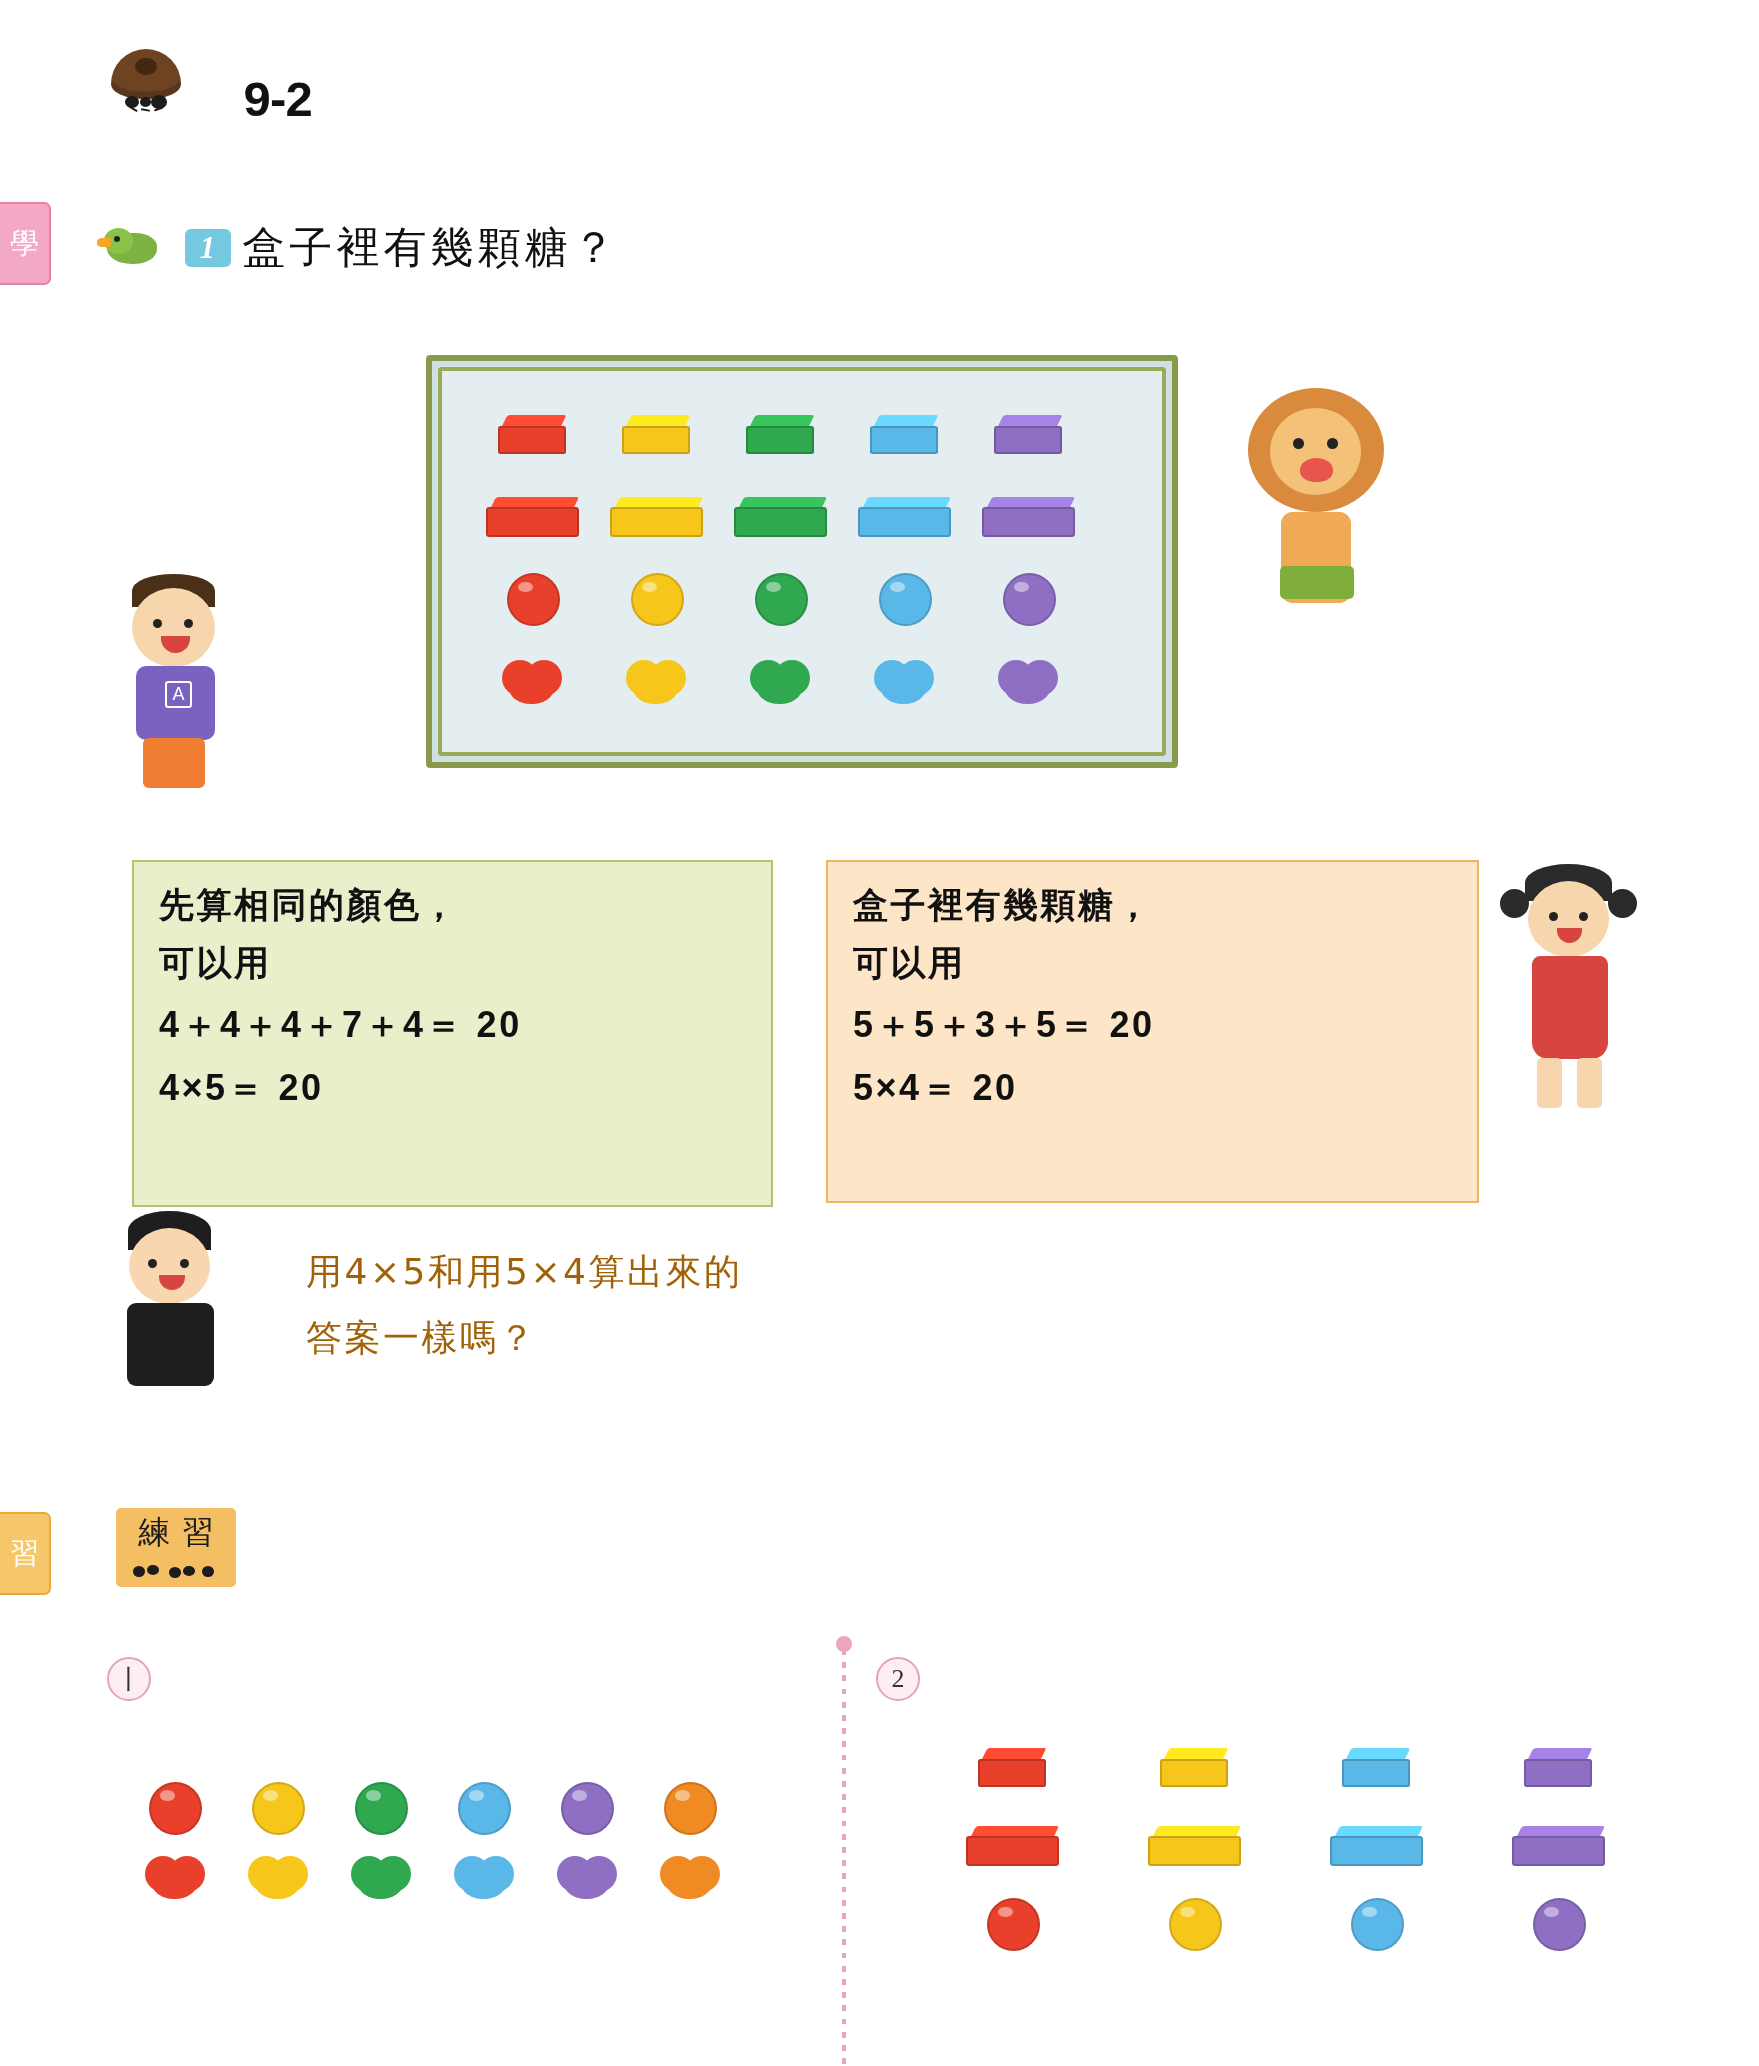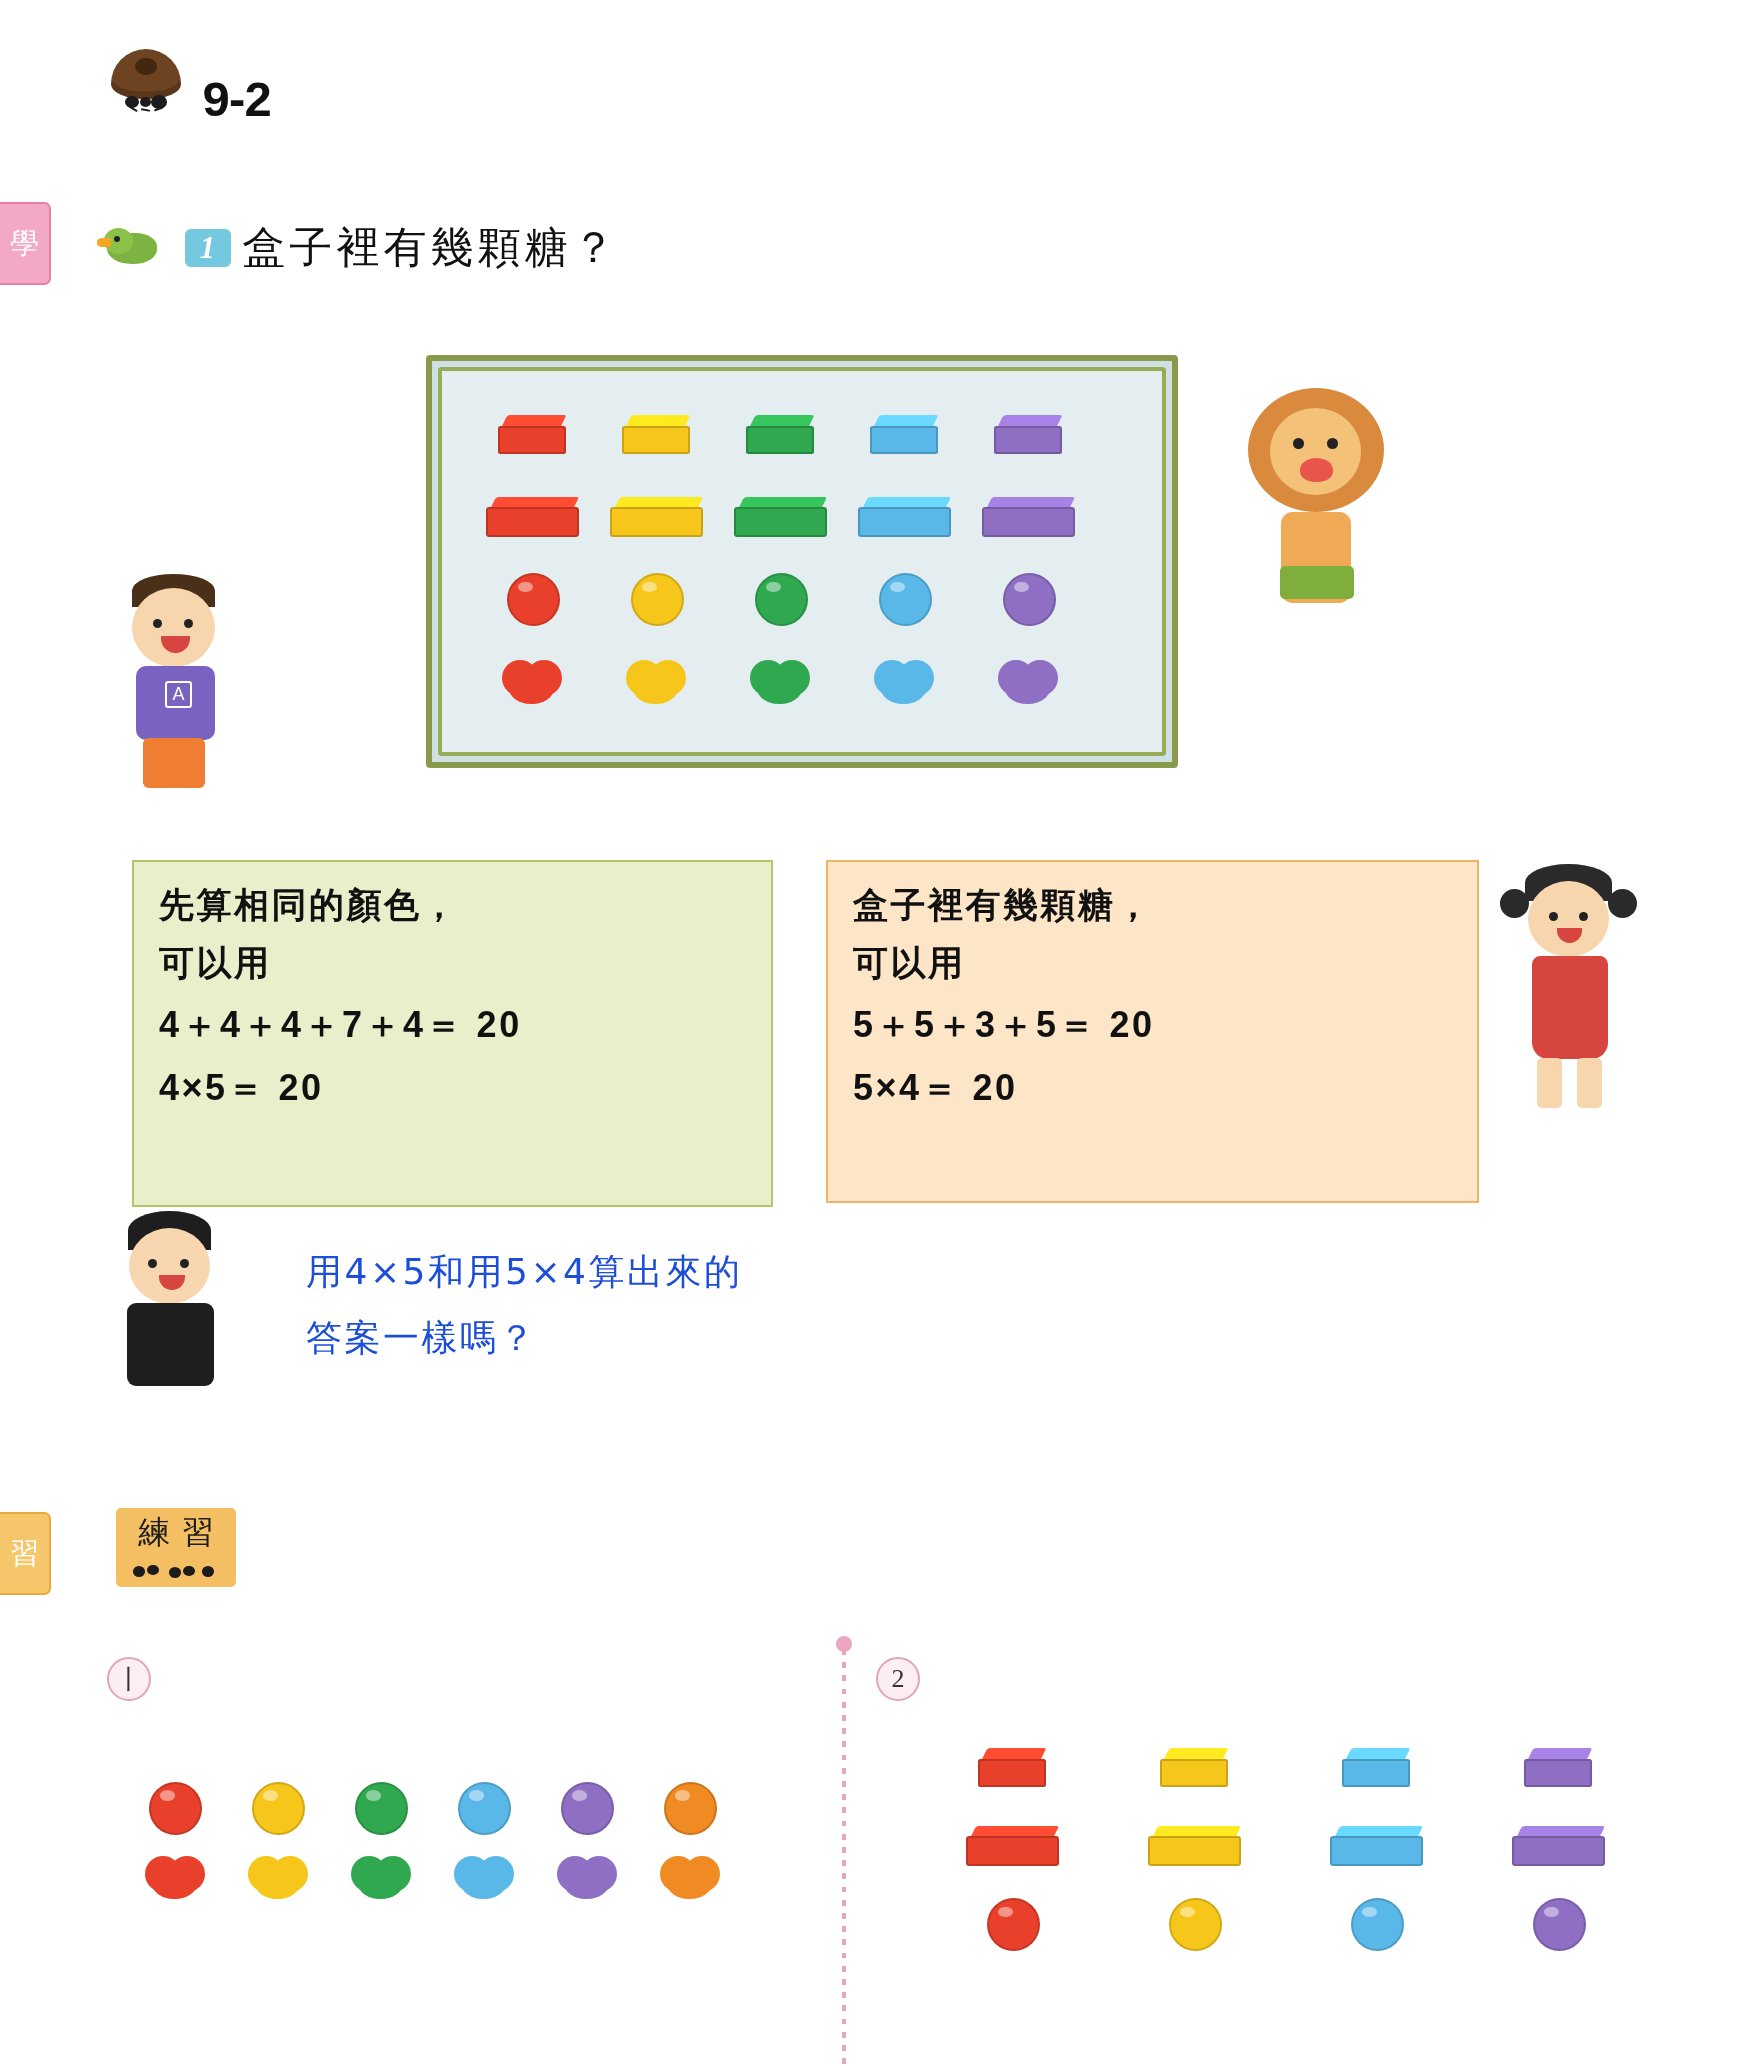--- a/index.html
+++ b/index.html
@@ -84,20 +84,21 @@
   .title-text {
     font-size: 48px;
     letter-spacing: 5.8px;
     color: #111;
     font-family: "DejaVu Sans", sans-serif;
   }
   .title-row {
     display: flex;
     align-items: center;
     gap: 10.7px;
+    margin-left: 41px;
   }
 
   
   .side-tab {
     position: absolute;
     left: 0;
     width: 49px;
     height: 79px;
     border-radius: 0 6.6px 6.6px 0;
     display: flex;
@@ -358,21 +359,21 @@
   
   .dialogue {
     position: absolute;
     left: 306px;
     top: 1248px;
     width: 992px;
   }
   .dialogue .line {
     font-size: 36px;
     letter-spacing: 2.5px;
-    color: #1d4ed8;
+    color: #a16207;
     margin-bottom: 16.5px;
     font-family: "DejaVu Sans", sans-serif;
   }
 
   
   .practice-row {
     position: absolute;
     left: 116px;
     top: 1508px;
     display: flex;

